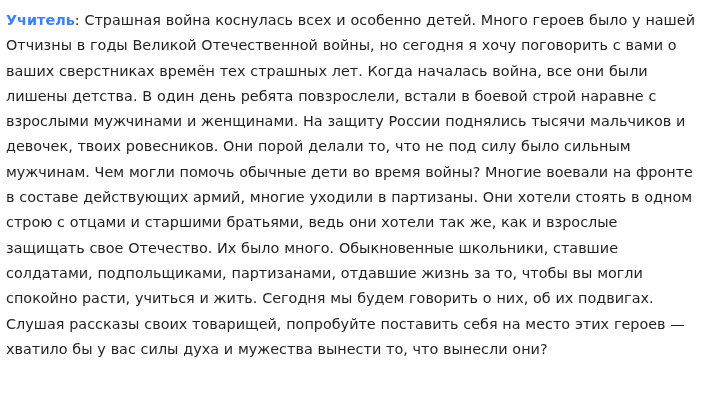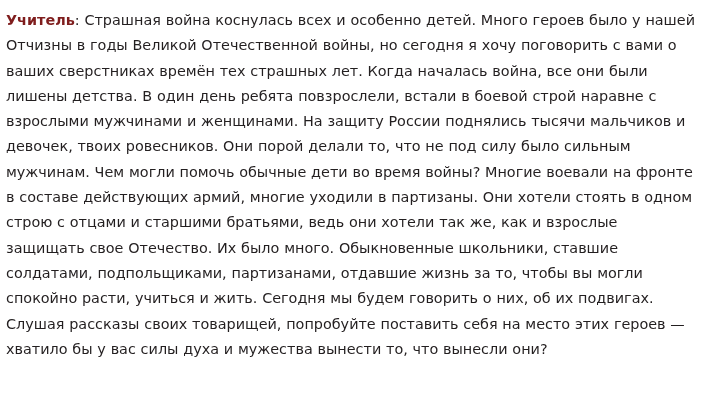--- a/index.html
+++ b/index.html
@@ -25,21 +25,21 @@
     font-family: "DejaVu Sans", sans-serif;
     font-size: 14.4px;
     line-height: 25.3px;
     color: #231f20;
     text-align: left;
     letter-spacing: 0px;
     word-spacing: 0.2px;
   }
   .speaker {
     font-weight: bold;
-    color: #7f1d1d;
+    color: #3b82f6;
   }
 </style>
 </head>
 <body>
 
 <div class="page">
   <p class="paragraph"><span class="speaker">Учитель</span><span>: </span><span>Страшная война коснулась всех и особенно детей. Много героев было у нашей Отчизны в годы Великой Отечественной войны, но сегодня я хочу поговорить с вами о ваших сверстниках времён тех страшных лет. Когда началась война, все они были лишены детства. В один день ребята повзрослели, встали в боевой строй наравне с взрослыми мужчинами и женщинами. На защиту России поднялись тысячи мальчиков и девочек, твоих ровесников. Они порой делали то, что не под силу было сильным мужчинам. Чем могли помочь обычные дети во время войны? Многие воевали на фронте в составе действующих армий, многие уходили в партизаны. Они хотели стоять в одном строю с отцами и старшими братьями, ведь они хотели так же, как и взрослые защищать свое Отечество. Их было много. Обыкновенные школьники, ставшие солдатами, подпольщиками, партизанами, отдавшие жизнь за то, чтобы вы могли спокойно расти, учиться и жить. Сегодня мы будем говорить о них, об их подвигах. Слушая рассказы своих товарищей, попробуйте поставить себя на место этих героев — хватило бы у вас силы духа и мужества вынести то, что вынесли они?</span></p>
 </div>
 
 </body></html>

